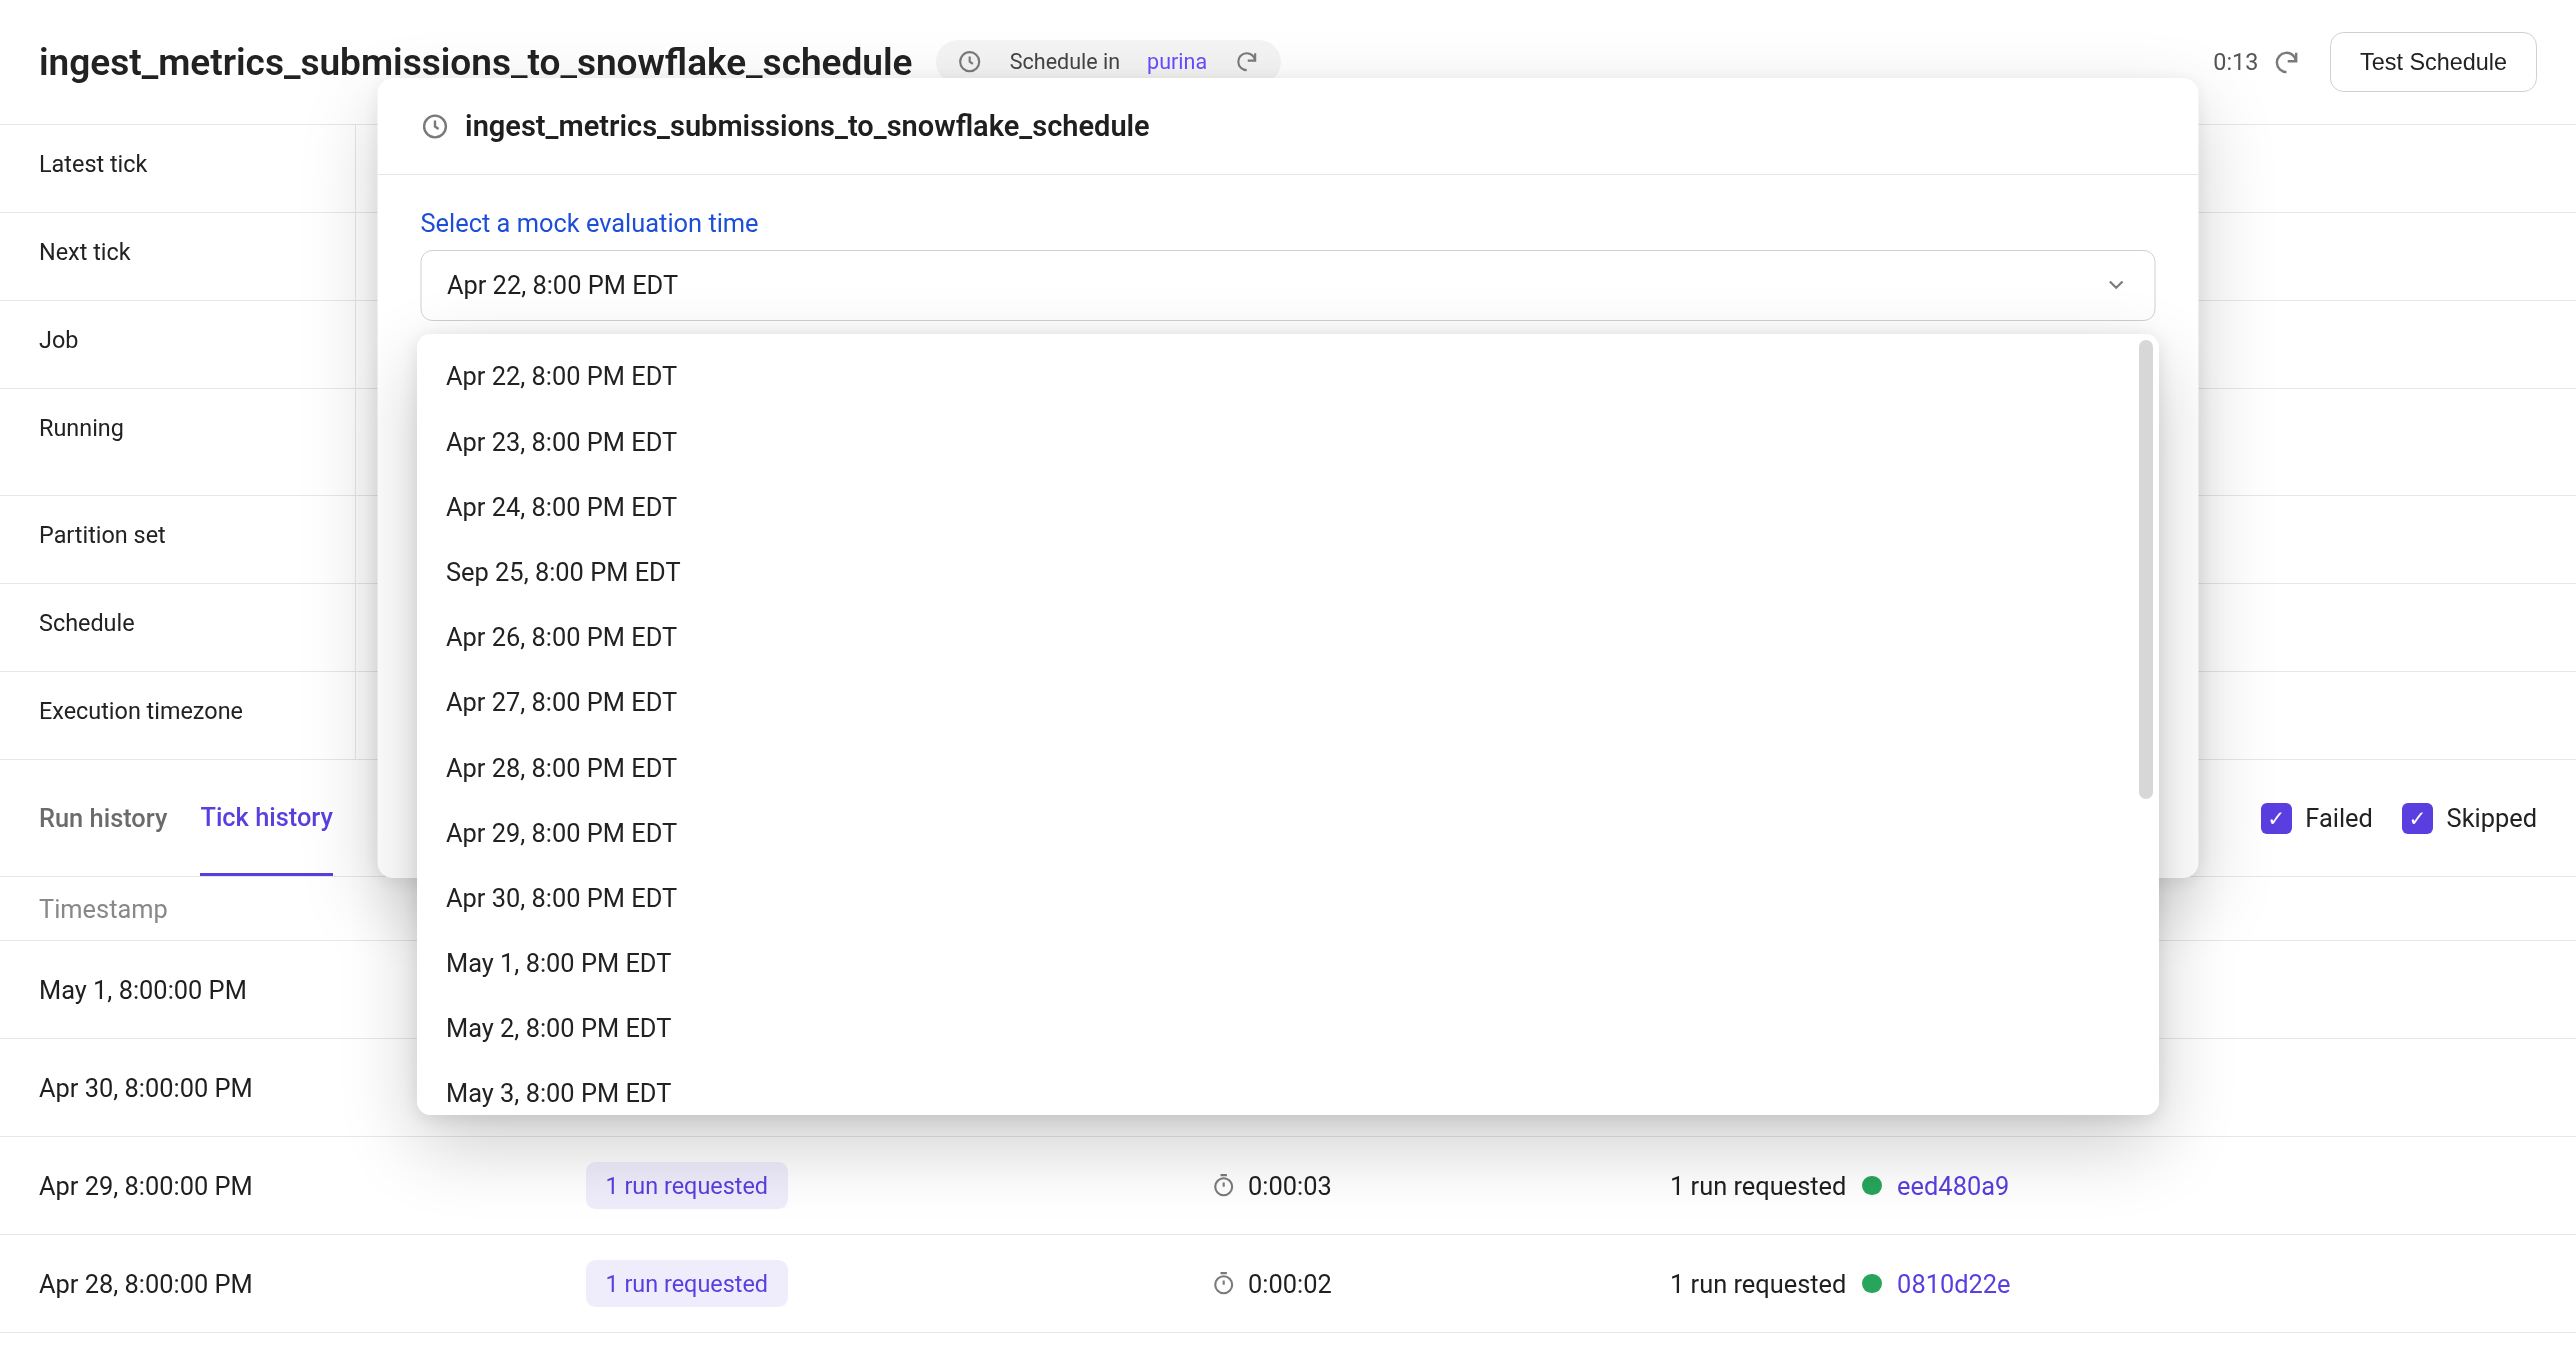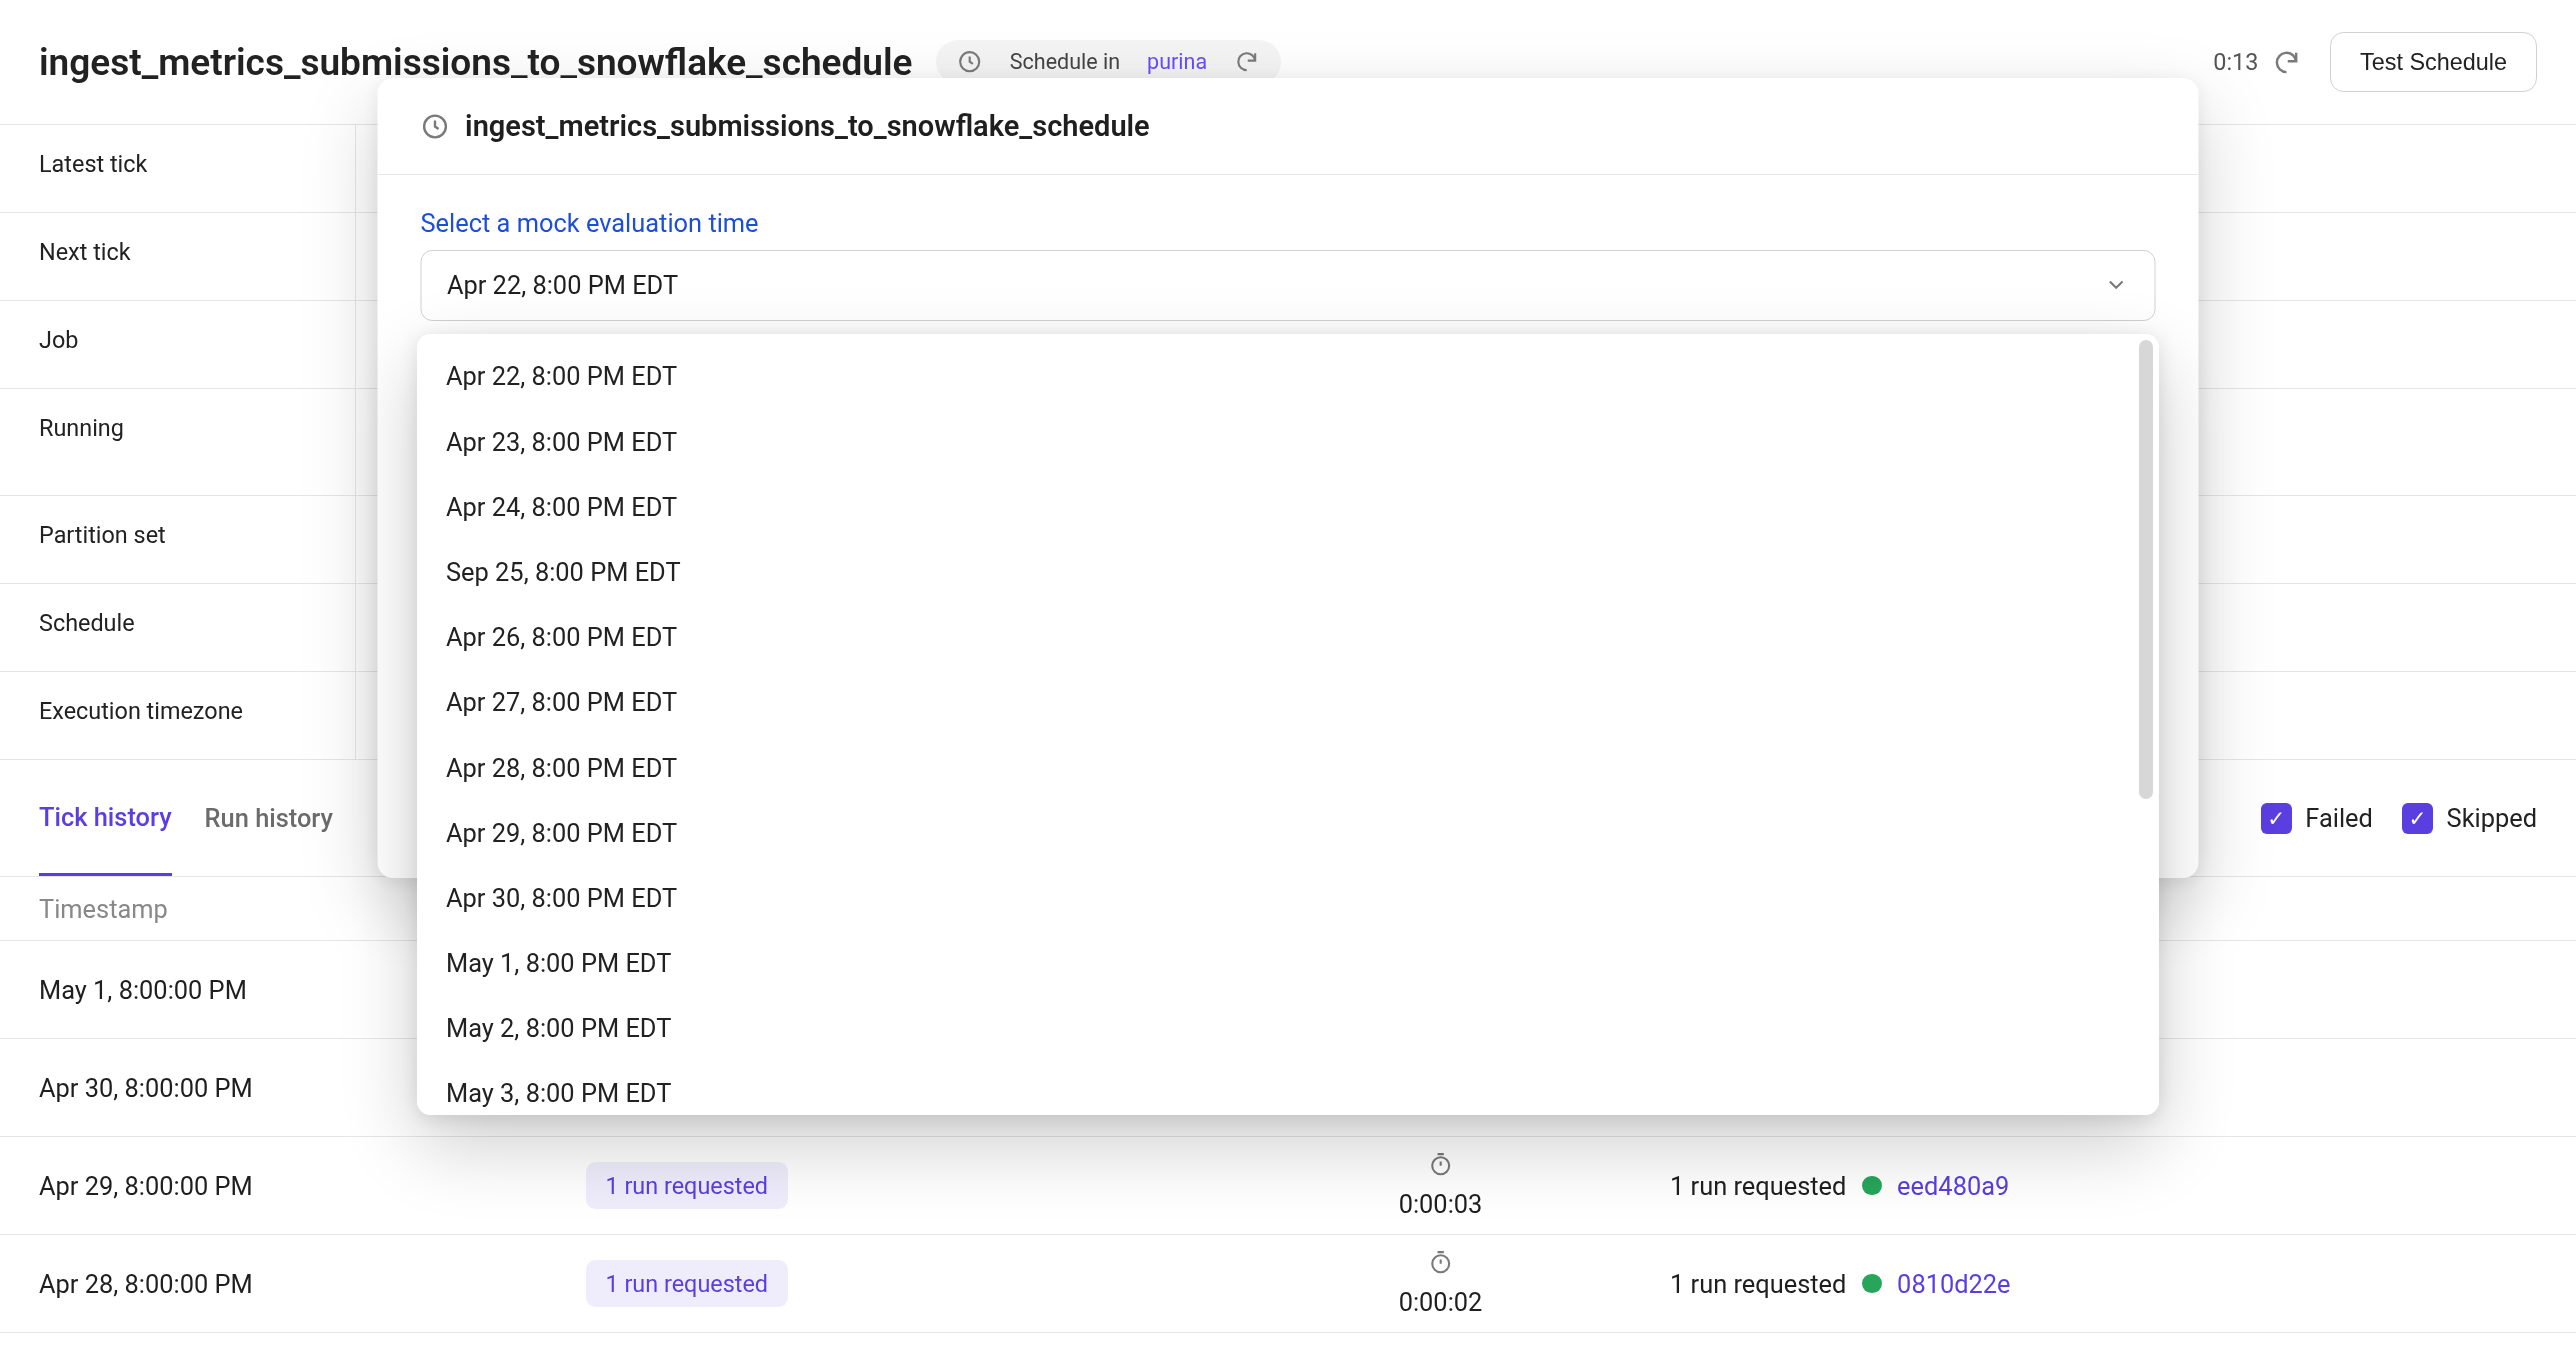--- a/index.html
+++ b/index.html
@@ -118,21 +118,21 @@
   
   .table-header, .table-row {
     display: flex;
     border-bottom: 1px solid #e6e6e6;
     font-size: 25.4px;
   }
   .table-header { height: 64px; color: #888; }
   .table-row { height: 98px; align-items: center; }
   .col-timestamp { width: 586px; padding-left: 39px; display: flex; align-items: center; }
   .col-status { width: 625px; display: flex; align-items: center; }
-  .col-duration { width: 459px; display: flex; align-items: center; gap: 11.7px; flex-direction: column; }
+  .col-duration { width: 459px; display: flex; align-items: center; gap: 11.7px; }
   .col-runs { flex: 1; display: flex; align-items: center; gap: 15.6px; }
   .req-badge {
     display: inline-flex; align-items: center;
     background: #efedfb;
     color: #5b3ee0;
     border-radius: 9.8px;
     padding: 9.8px 19.5px;
     font-size: 23.4px;
   }
   .status-dot { width: 19.5px; height: 19.5px; border-radius: 50%; background: #27a55a; display: inline-block; }
@@ -251,22 +251,22 @@
 <div class="detail-row">
   <div class="detail-label">Schedule</div>
   <div class="detail-value">A</div>
 </div>
 <div class="detail-row">
   <div class="detail-label">Execution timezone</div>
   <div class="detail-value">U</div>
 </div>
 
 <div class="tabs">
+  <div class="tab">Run history</div>
   <div class="tab active">Tick history</div>
-  <div class="tab">Run history</div>
   <div class="tabs-spacer"></div>
   <div class="check-item">
     <span class="checkbox">✓</span>
     <span>Failed</span>
   </div>
   <div class="check-item">
     <span class="checkbox">✓</span>
     <span>Skipped</span>
   </div>
 </div>

